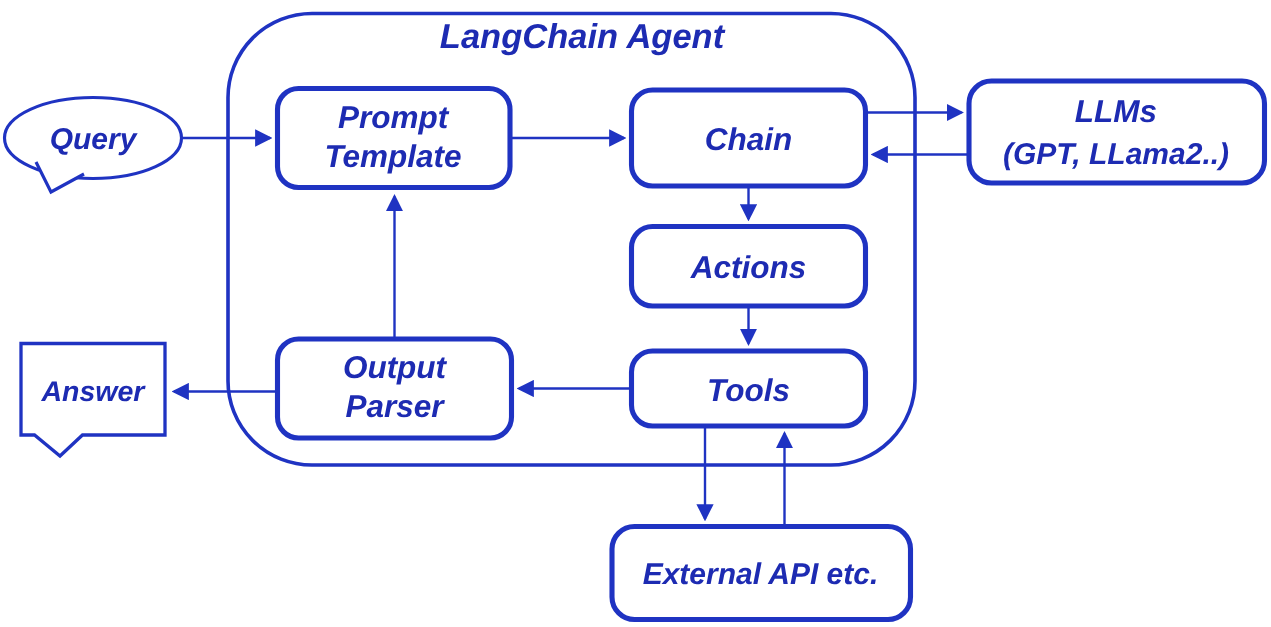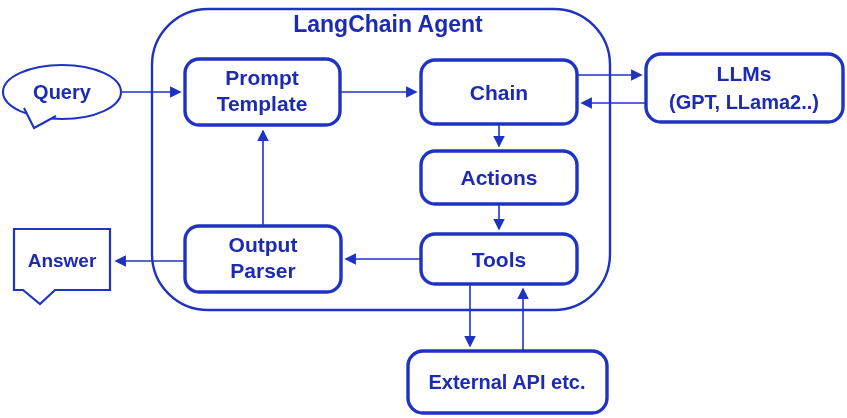--- a/index.html
+++ b/index.html
@@ -6,20 +6,21 @@
     margin: 0;
     padding: 0;
     background: #ffffff;
   }
   .stage {
     position: relative;
     width: 847px;
     height: 418px;
     background: var(--background, #ffffff);
     overflow: hidden;
+    font-style: italic;
   }
   svg { display: block; }
   .node {
     fill: #ffffff;
     stroke: var(--stroke, #1f33c2);
     stroke-width: 3.4;
   }
   .container-box {
     fill: none;
     stroke: var(--stroke, #1f33c2);

